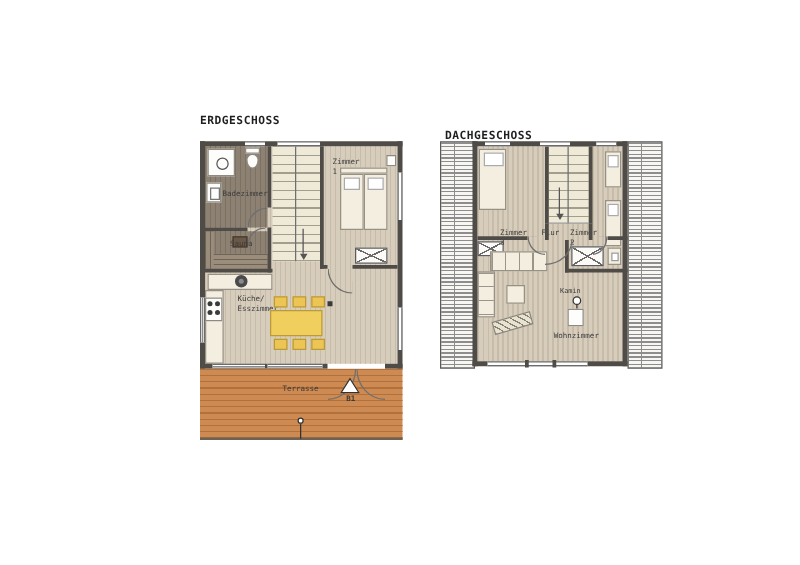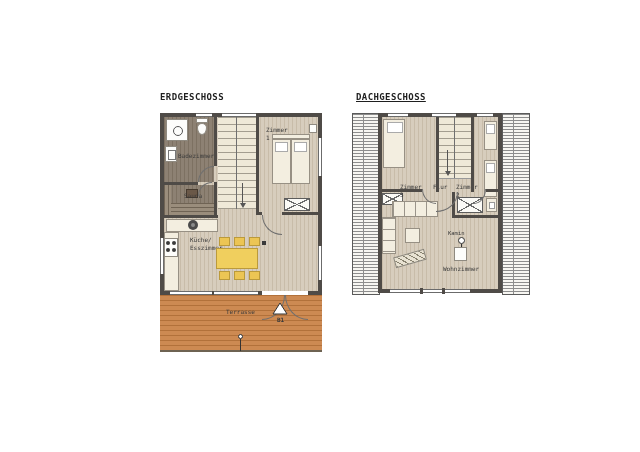--- a/index.html
+++ b/index.html
@@ -143,21 +143,21 @@
     <div class="arc arc-br" style="left:262px;top:295px;width:23px;height:25px;"></div>
     <div class="arc arc-bl" style="left:285px;top:295px;width:23px;height:25px;"></div>
     <svg class="abs" style="left:272px;top:302px;" width="16" height="13">
       <polygon points="8,1 15,12 1,12" fill="#ffffff" stroke="#333" stroke-width="1"></polygon>
     </svg>
     <div class="lbl" style="left:277px;top:316px;font-weight:bold;">B1</div>
     <div class="abs" style="left:238px;top:334px;width:5px;height:5px;border:1px solid #333;border-radius:50%;background:#fff;box-sizing:border-box;"></div>
     <div class="line" style="left:240px;top:339px;width:1px;height:12px;background:#333;"></div>
   </div>
 
-  <div class="title" style="left:356px;top:92px;text-decoration:underline;">DACHGESCHOSS</div>
+  <div class="title" style="left:356px;top:104px;">DACHGESCHOSS</div>
 
   <div class="abs">
 
     <div class="roof" style="left:352px;top:113px;width:26px;height:180px;"></div>
     <div class="roof" style="left:502px;top:113px;width:26px;height:180px;"></div>
 
     <div class="floor" style="left:382px;top:117px;width:116px;height:172px;"></div>
 
     <div class="stair" style="left:439px;top:117px;width:32px;height:62px;"></div>
     <div class="line" style="left:454px;top:117px;width:1px;height:62px;"></div>

